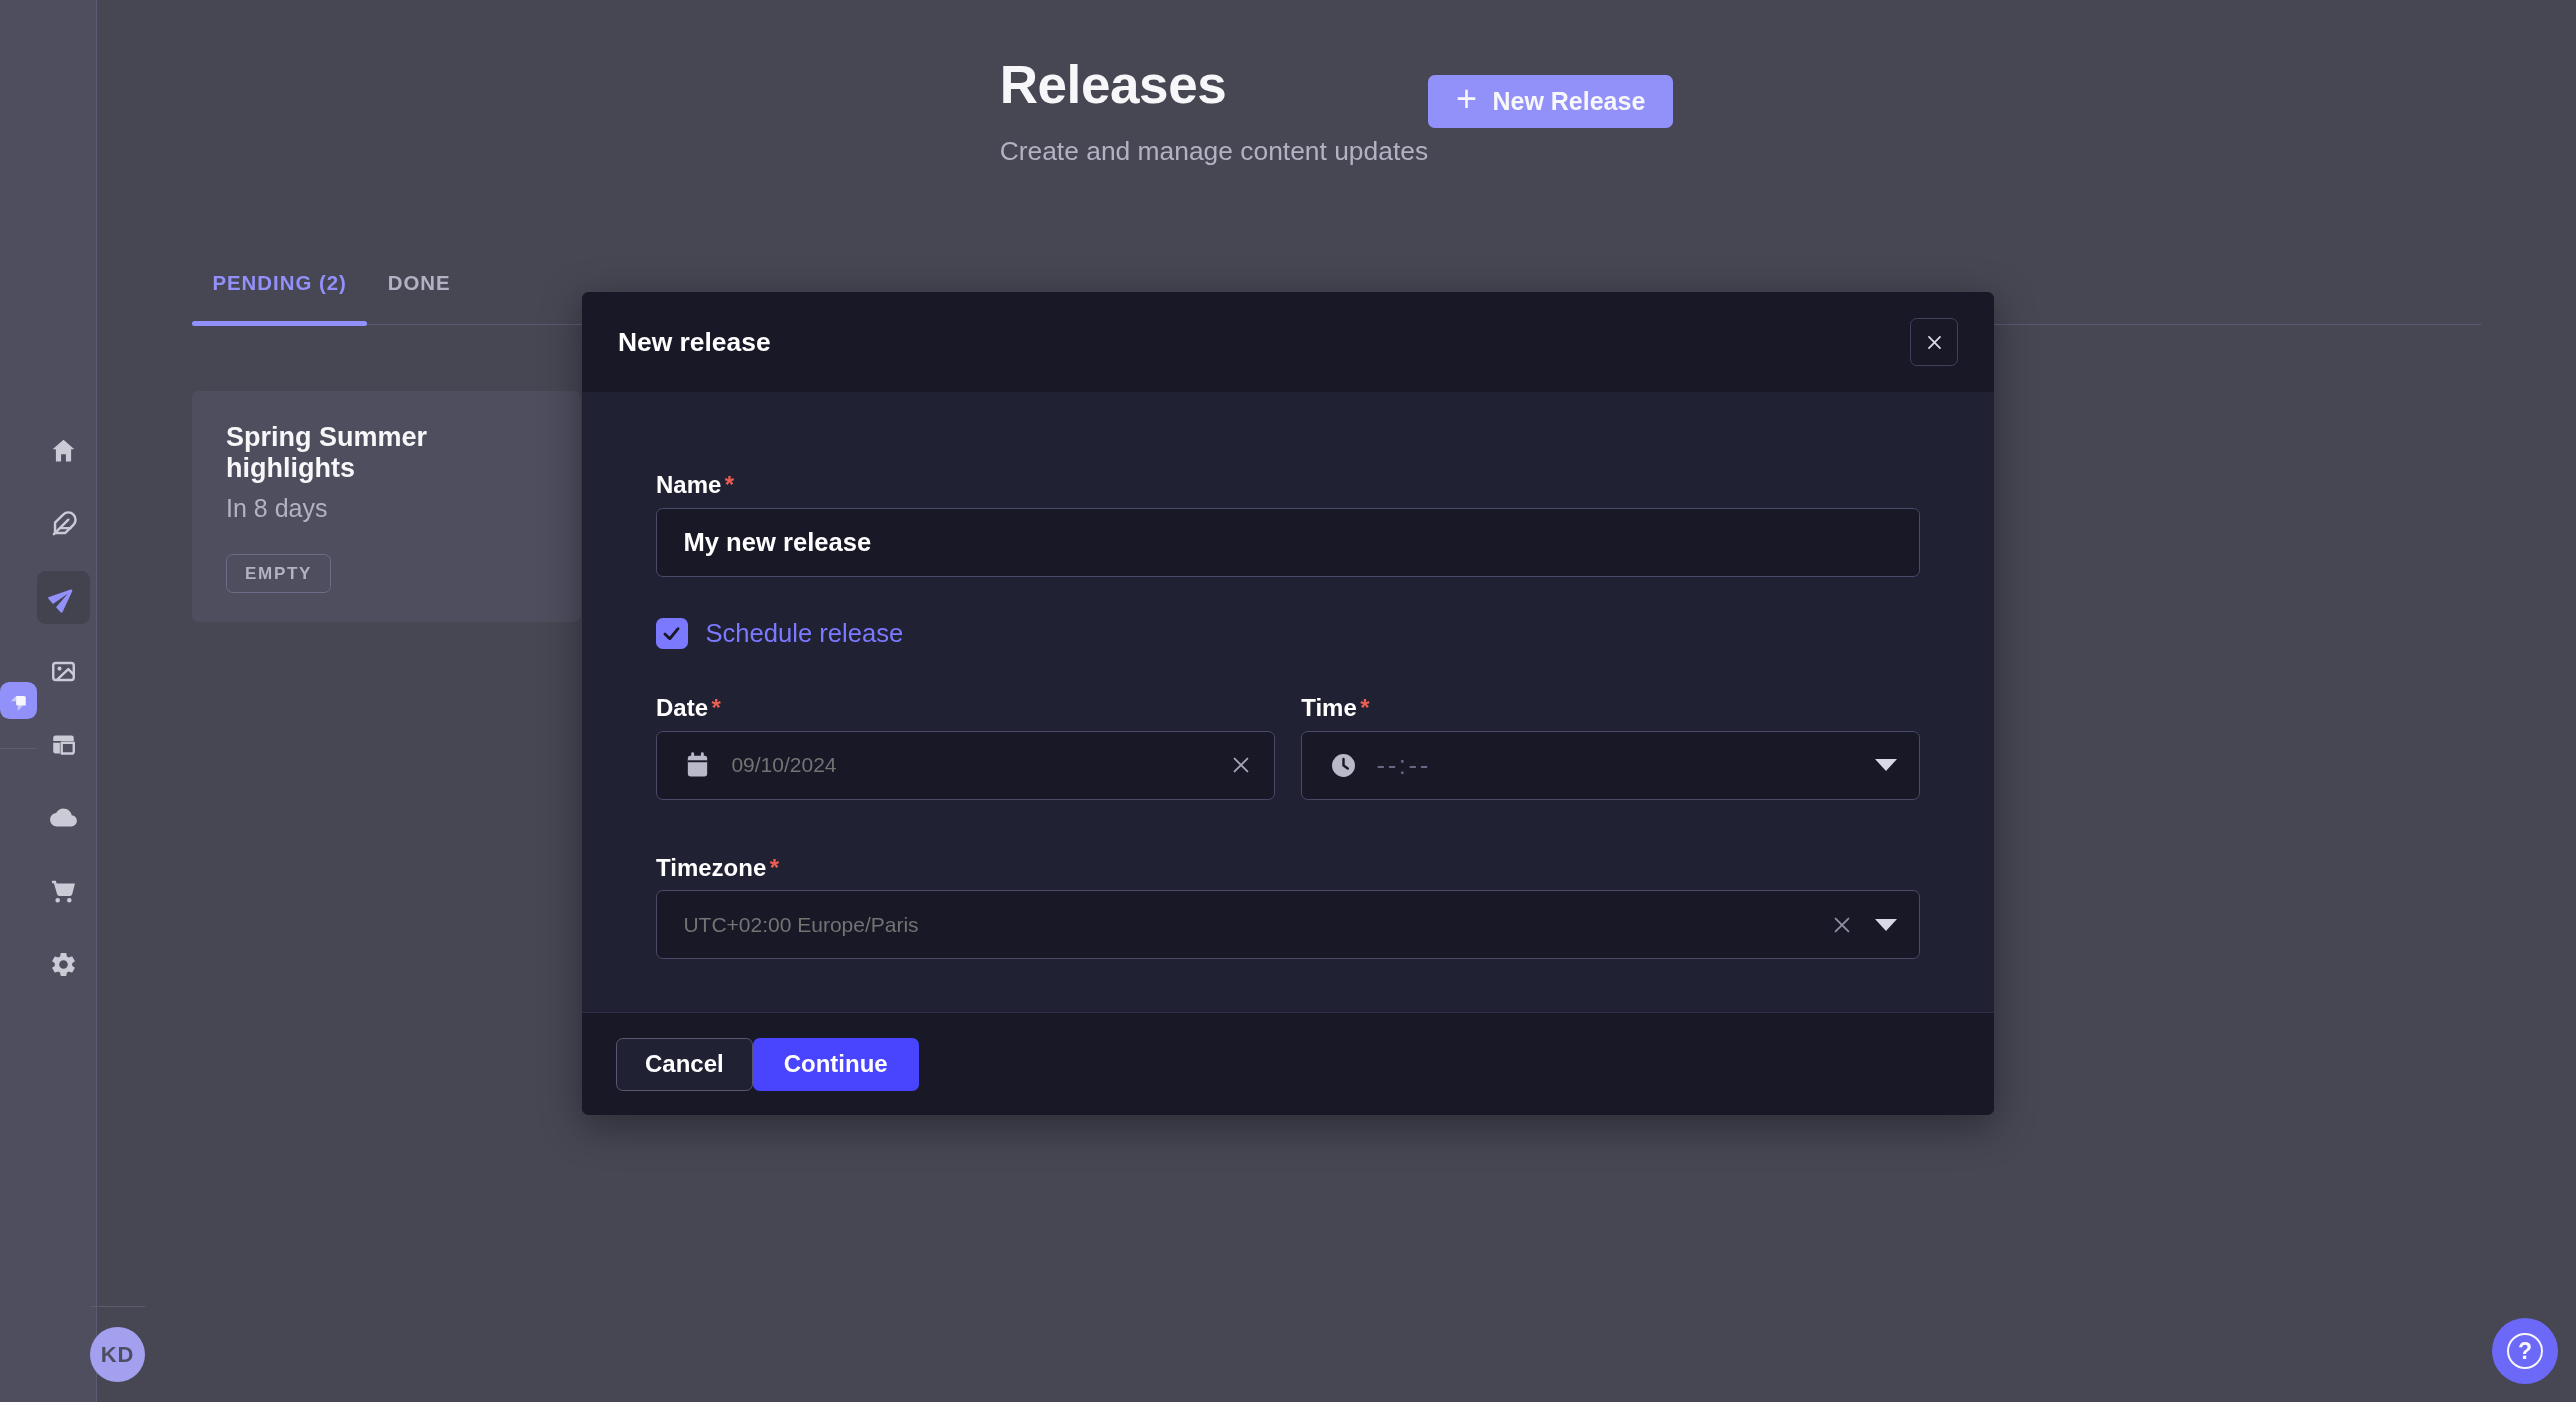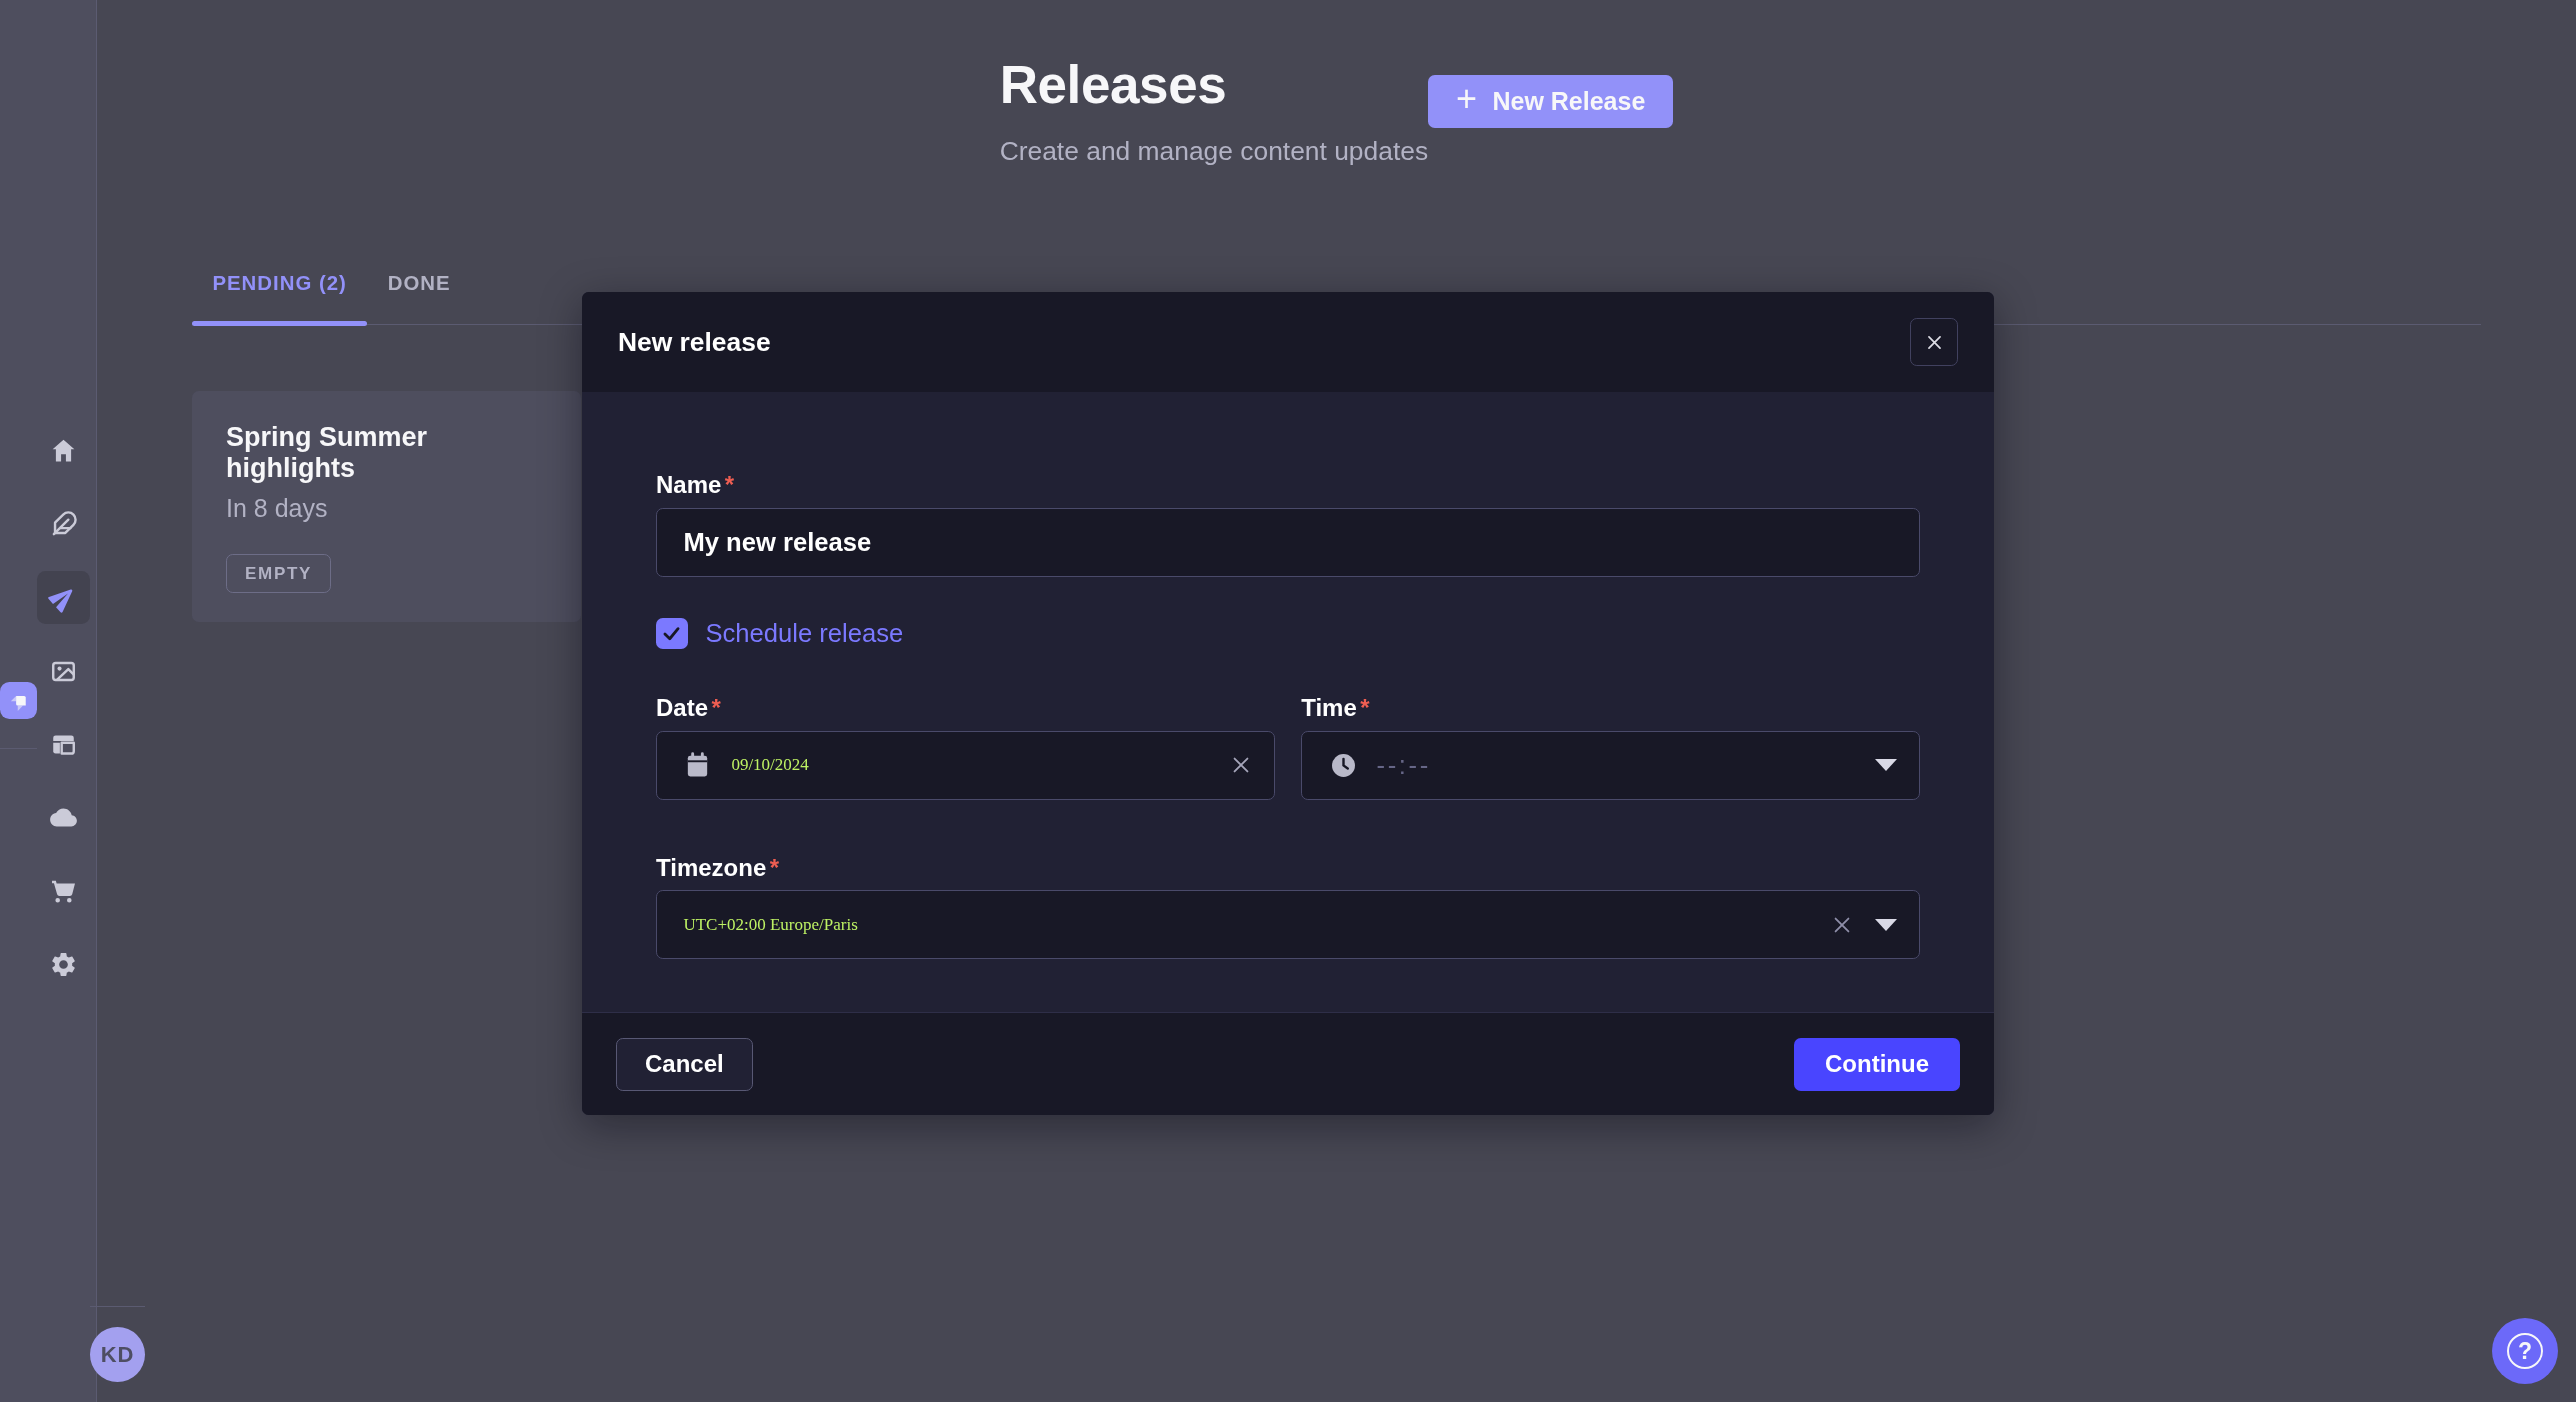--- a/index.html
+++ b/index.html
@@ -88,31 +88,31 @@
   .name-block { margin-bottom:41px; }
   .checkbox-row { display:flex; align-items:center; gap:18px; margin-bottom:44px; cursor:pointer; }
   .checkbox { width:31.5px; height:31.5px; border-radius:6.8px; background:#7b79ff;
     display:flex; align-items:center; justify-content:center; }
   .checkbox svg { width:21px; height:21px; stroke:#181826; stroke-width:3.2; fill:none;
     stroke-linecap:round; stroke-linejoin:round; }
   .checkbox-label { font-size:25.6px; color:#7b79ff; }
   .row-2 { display:grid; grid-template-columns:1fr 1fr; gap:26.4px; margin-bottom:53px; }
   .combo { height:69px; background:#181826; border:0.9px solid #4a4a6a; border-radius:6.8px;
     display:flex; align-items:center; padding:0 22px 0 26.4px; gap:19px; cursor:pointer; }
-  .combo-value { font-size:17px; color:#bef264; flex:1;font-family:Liberation Serif, serif; }
+  .combo-value { font-size:21px; color:#737373; flex:1; }
   .combo-placeholder { font-size:25.6px; color:#666687; flex:1; letter-spacing:2.6px; }
   .field-icon { width:29px; height:29px; flex-shrink:0; }
   .clear-btn { background:none; border:none; padding:0; cursor:pointer; display:flex; }
   .clear-btn svg { width:22px; height:22px; stroke:#a5a5ba; stroke-width:2; stroke-linecap:round; }
   .clear-btn.dim svg { stroke:#8e8ea9; }
   .caret-down { width:0; height:0; border-left:11px solid transparent; border-right:11px solid transparent;
     border-top:12.8px solid #d9d9e6; margin-left:3.4px; }
 
   .modal-footer { height:103px; flex-shrink:0; background:#181826; border-top:0.9px solid #2e2e48;
-    display:flex; align-items:center; justify-content:space-between; padding:15px 34px; }
+    display:flex; align-items:center; justify-content:flex-start; padding:15px 34px; }
   .btn-cancel { height:53px; padding:0 28px; background:#212134; border:0.9px solid #585874; border-radius:6.8px;
     color:#fff; font-size:24px; font-weight:600; font-family:inherit; cursor:pointer; }
   .btn-continue { height:53px; padding:0 31px; background:#4945ff; border:none; border-radius:6.8px;
     color:#fff; font-size:24px; font-weight:600; font-family:inherit; cursor:pointer; }
 </style>
 </head>
 <body>
 
 <div class="app">
 

